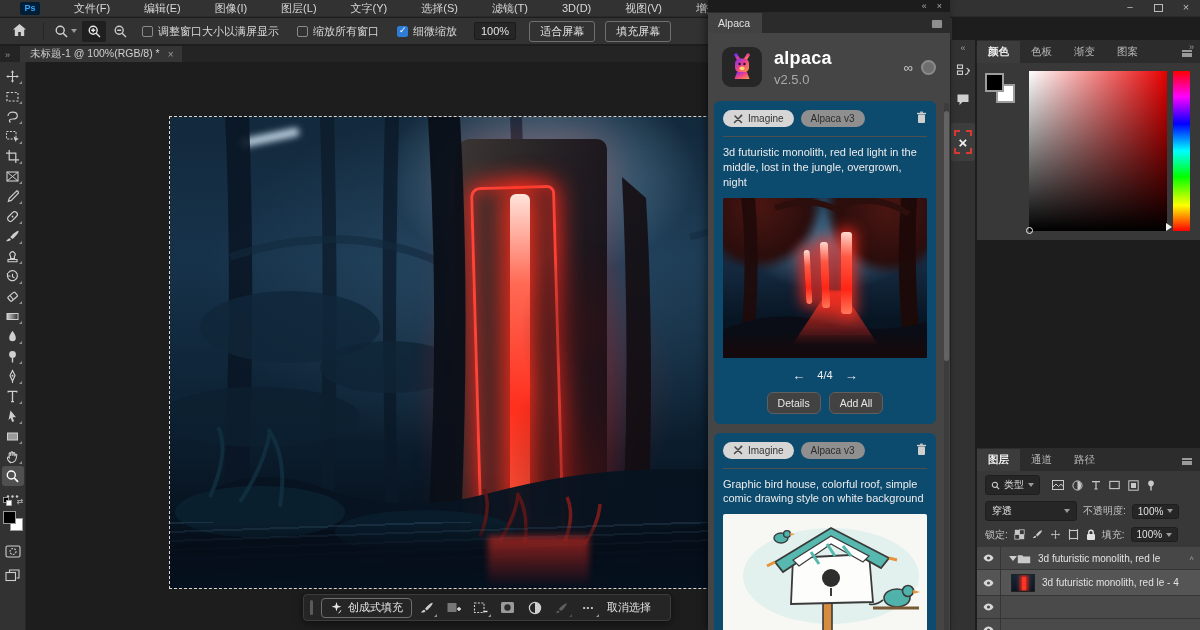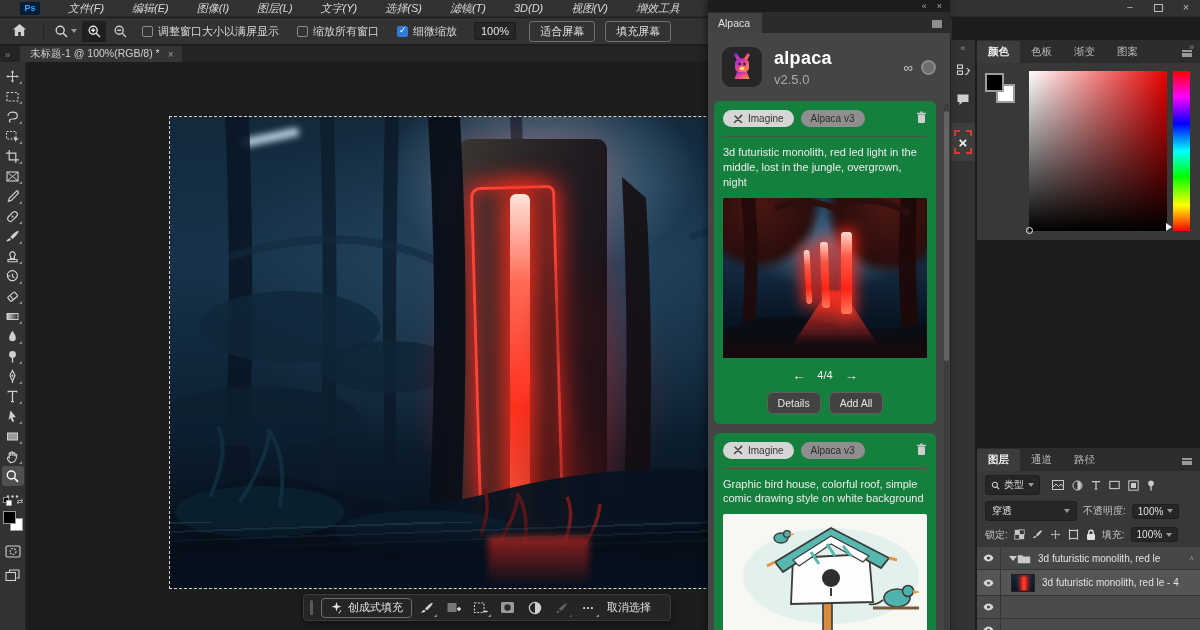--- a/index.html
+++ b/index.html
@@ -2,24 +2,24 @@
 <html><head>
 <meta charset="utf-8">
 <style>
   * { margin:0; padding:0; box-sizing:border-box; }
   html,body { width:1200px; height:630px; overflow:hidden; background:#1d1d1d;
     font-family:"Liberation Sans","DejaVu Sans",sans-serif; }
   .app { position:relative; width:1200px; height:630px; background:#1d1d1d; color:#d6d6d6; font-size:11px; }
 
   
   .menubar { position:absolute; left:0; top:0; width:1200px; height:17px; background:#323232;
-    display:flex; align-items:center; gap:12px; z-index:3; border-bottom:1px solid #2a2a2a;}
+    display:flex; align-items:center; gap:18px; z-index:3; border-bottom:1px solid #2a2a2a;}
   .ps-logo { width:20px; height:13px; margin-left:20px; margin-right:8px; background:#001e36; color:#31a8ff;
     font-size:9px; font-weight:bold; display:flex; align-items:center; justify-content:center; border-radius:2px;}
-  .menu-item { padding:0 8px; height:17px; line-height:17px; color:#d8d8d8; font-size:11px; cursor:default;font-style:italic; }
+  .menu-item { padding:0 8px; height:17px; line-height:17px; color:#d8d8d8; font-size:11px; cursor:default; }
   .win-controls { margin-left:auto; display:flex; align-items:center; }
   .win-btn { width:28px; height:16px; text-align:center; line-height:15px; color:#bbb; font-size:11px; }
   .restore-glyph { position:relative; width:9px; height:8px; margin:4px auto; }
   .restore-glyph::before { content:""; position:absolute; right:0; top:0; width:7px; height:6px; border:1px solid #bbb; }
   .restore-glyph::after { content:""; position:absolute; left:0; bottom:0; width:7px; height:6px; border:1px solid #bbb; background:#323232; }
 
   
   .optionsbar { position:absolute; left:0; top:18px; width:952px; height:27px; background:#323232;
     border-bottom:1px solid #1f1f1f; display:flex; align-items:center; z-index:2; }
   .ob-home { margin:0 10px 0 12px; }
@@ -120,21 +120,21 @@
   .llama-tile { width:40px; height:40px; border-radius:9px; background:#262626; display:flex; align-items:center; justify-content:center; }
   .al-title { font-size:18px; font-weight:bold; color:#fff; letter-spacing:.3px; }
   .al-ver { font-size:13px; color:#a9a9a9; margin-top:3px; }
   .al-head-right { margin-left:auto; display:flex; align-items:center; gap:8px; }
   .inf { color:#c9c9c9; font-size:13px; }
   .al-avatar { width:15px; height:15px; border-radius:50%; background:#6e6e6e; border:2px solid #8b8b8b; }
   .al-nav { display:flex; gap:22px; padding:10px 16px 0 16px; border-bottom:1px solid #3b3b3b; }
   .al-nav-item { font-size:11.5px; color:#b2b2b2; padding-bottom:7px; }
   .al-nav-item.active { color:#fff; border-bottom:2px solid #e2407b; }
   .al-list { position:relative; flex:1; overflow:hidden; padding:8px 12px 0 6px; }
-  .al-card { background:#15803d; border-radius:6px; padding:9px 9px 10px 9px; margin-bottom:9px; width:222px; }
+  .al-card { background:#0c4a6e; border-radius:6px; padding:9px 9px 10px 9px; margin-bottom:9px; width:222px; }
   .badge-row { display:flex; align-items:center; gap:7px; }
   .pill { border-radius:10px; font-size:10px; padding:3px 10px; display:flex; align-items:center; gap:5px; }
   .pill.light { background:#d6d6d6; color:#333; }
   .pill.gray { background:#8f8f8f; color:#2c2c2c; }
   .trash { margin-left:auto; color:#cfcfcf; }
   .card-div { height:1px; background:#4f4f4f; margin:9px 0 8px 0; }
   .prompt { font-size:11px; color:#ececec; line-height:1.35; margin-bottom:8px; }
   .gen-thumb { position:relative; width:204px; height:160px; border-radius:2px; overflow:hidden; background:#0d1c2c; }
   .pag { display:flex; align-items:center; justify-content:center; gap:12px; margin:10px 0 9px 0; color:#eee; font-size:11px; }
   .pag .arrow { font-size:13px; }

